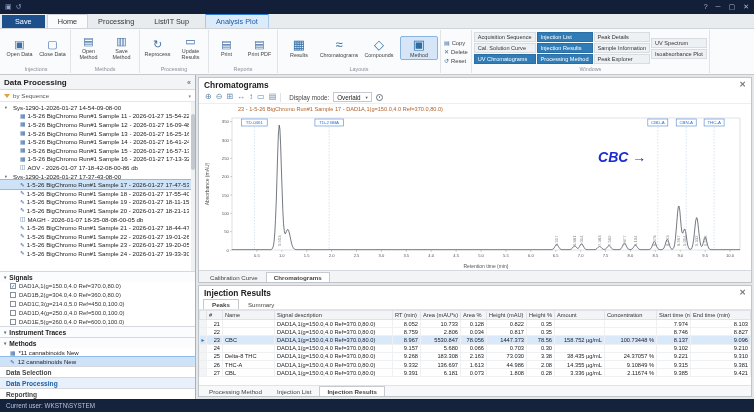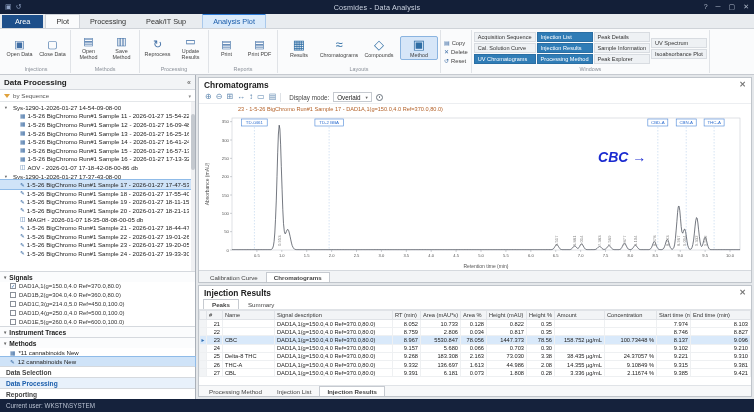--- a/index.html
+++ b/index.html
@@ -109,36 +109,35 @@
 </style>
 </head>
 <body>
 
 <div class="titlebar">
   <div class="qat">
 
   <span class="qicon">▣</span>
       <span class="qicon">↺</span>
     </div>
-  <div class="title">Cosmides - Data Analysis</div>
   <div class="controls">
 
   <span class="ctrl">?</span>
       <span class="ctrl">─</span>
       <span class="ctrl">▢</span>
       <span class="ctrl">✕</span>
     </div>
 </div>
 
 <div class="tabrow">
 
-<div class="tab file">Area</div>
-    <div class="tab active">Plot</div>
+<div class="tab file">Save</div>
+    <div class="tab active">Home</div>
     <div class="tab">Processing</div>
-    <div class="tab">Peak/IT Sup</div>
+    <div class="tab">List/IT Sup</div>
     <div class="tab context">Analysis Plot</div>
   </div>
 
 <div class="ribbon">
   <div class="rgroup">
     <div class="ritems">
 
         <div class="rbtn">
           <span class="glyph">▣</span>
           <span>Open Data</span>

